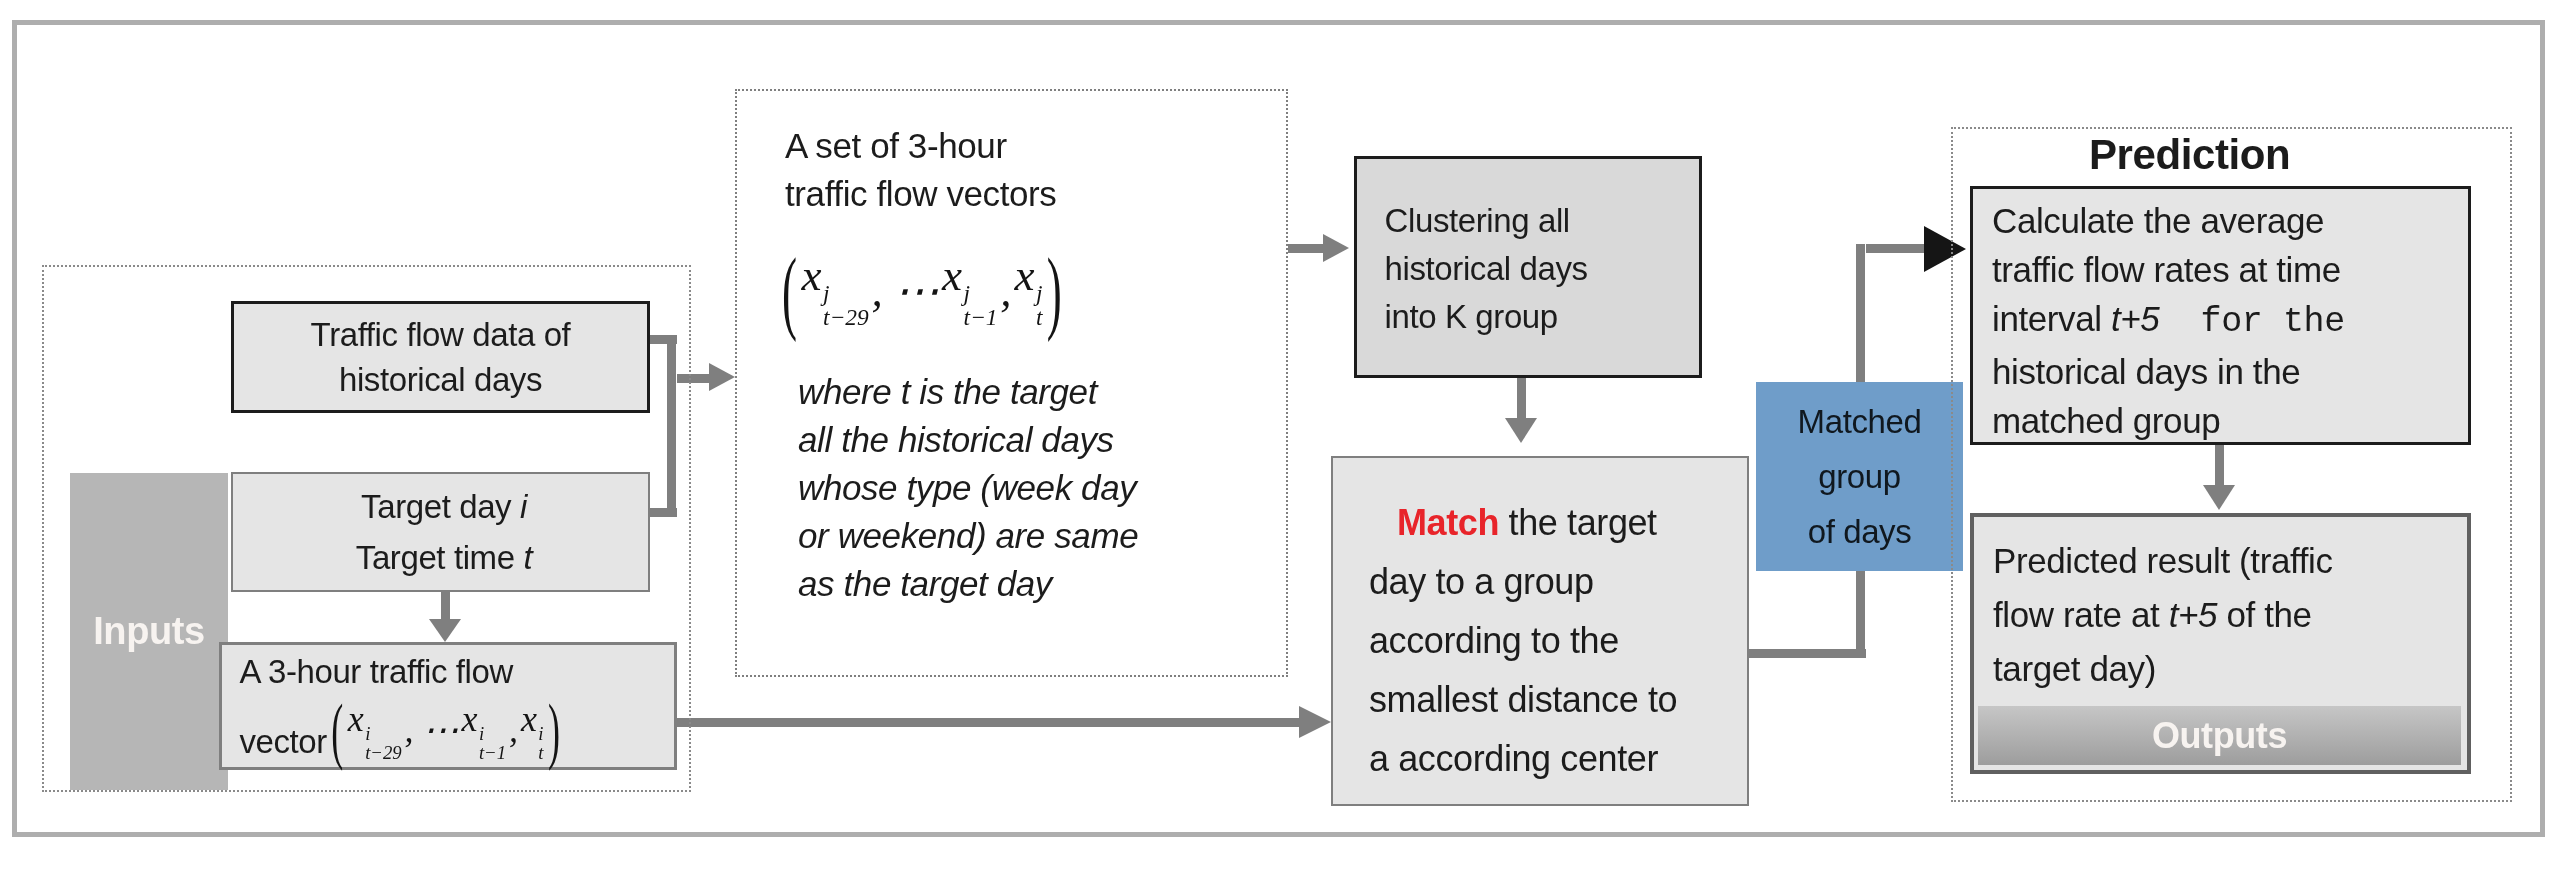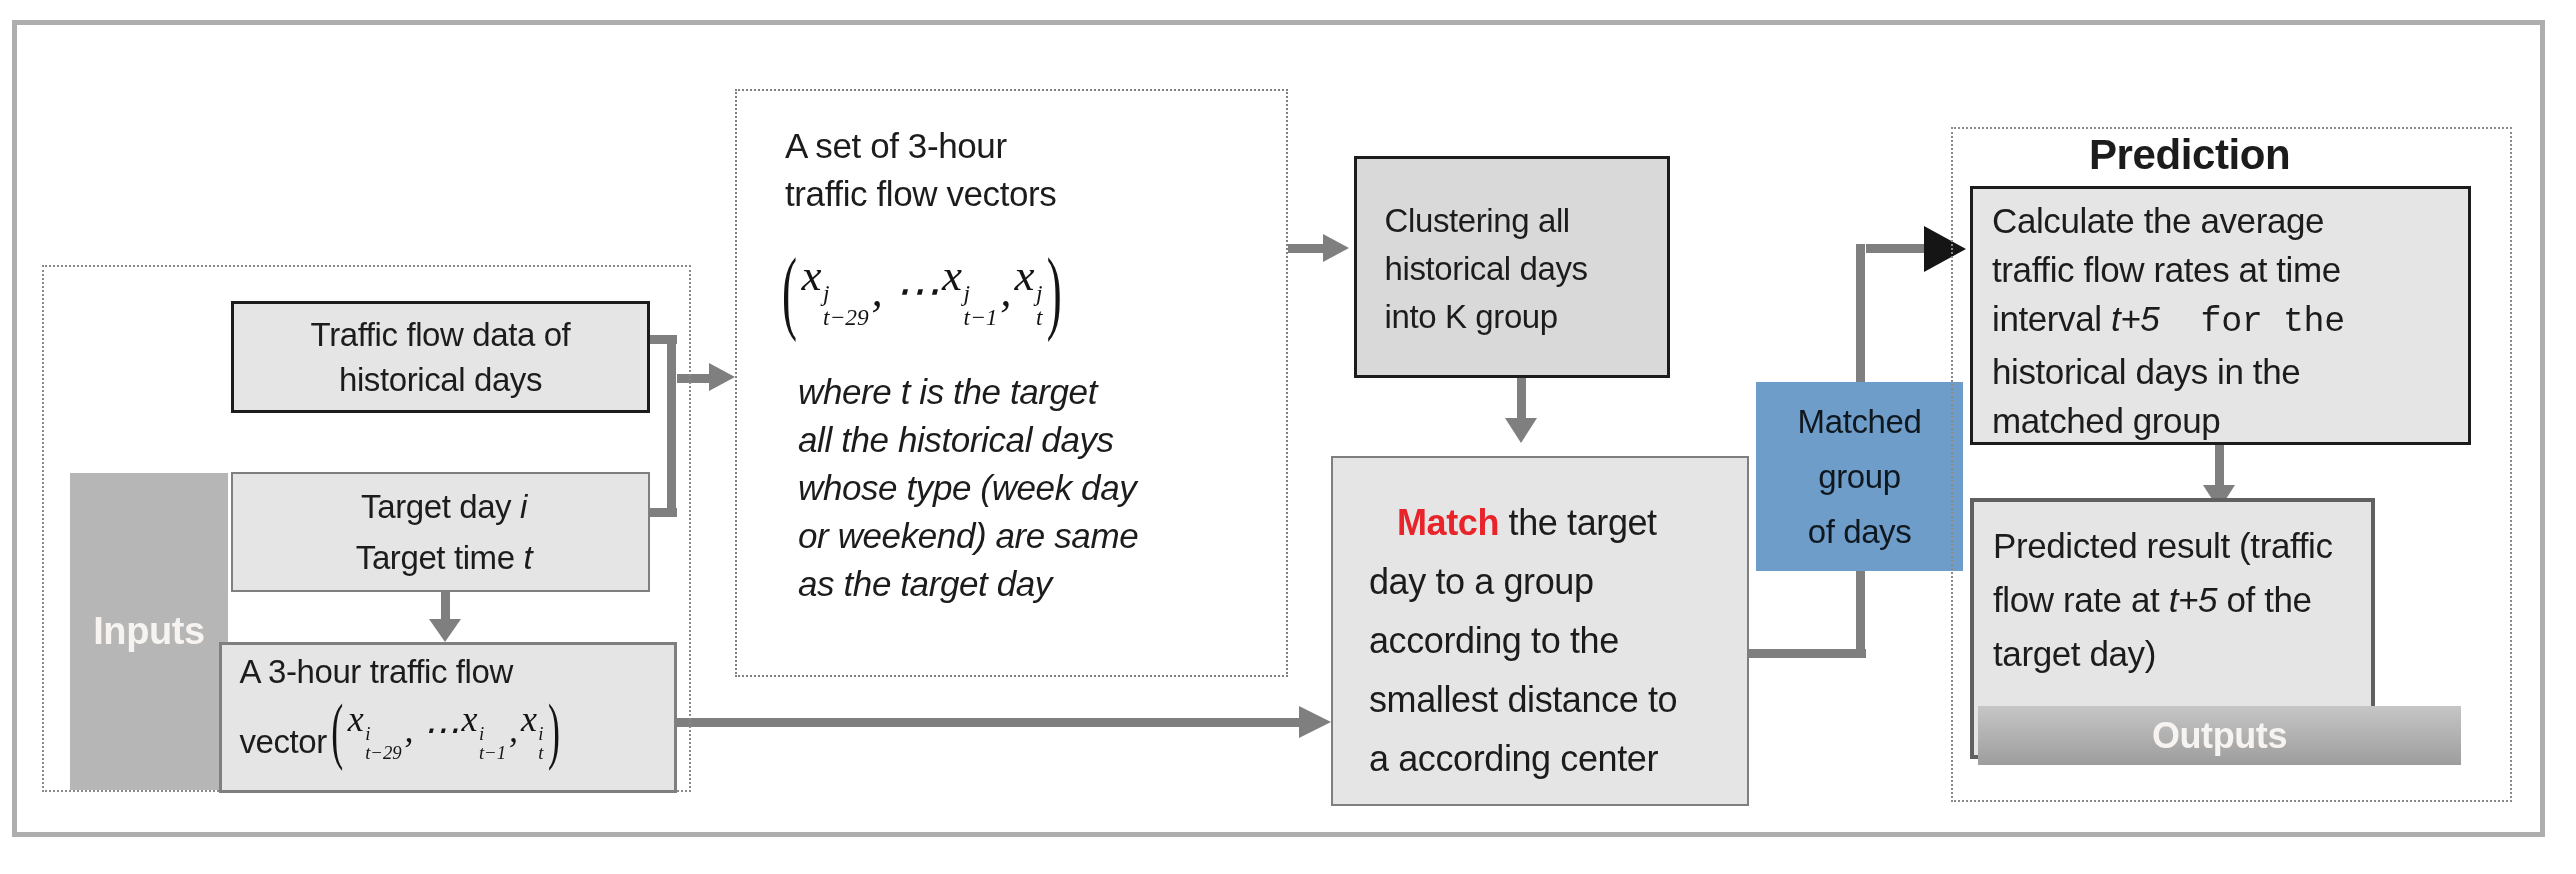--- a/index.html
+++ b/index.html
@@ -79,21 +79,21 @@
 
   <div class="abs node b-gray4 center-txt" style="left:231px; top:472px; width:419px; height:120px; font-size:33px; line-height:51px;">
     <div>
       <span>Target day </span><i>i</i>
     </div>
     <div>
       <span>Target time </span><i>t</i>
     </div>
   </div>
 
-  <div class="abs node b-gray5" style="left:219px; top:642px; width:458px; height:151px; padding:5.8px 0 0 17.4px; font-size:33px; line-height:42px;">
+  <div class="abs node b-gray5" style="left:219px; top:642px; width:458px; height:128px; padding:5.8px 0 0 17.4px; font-size:33px; line-height:42px;">
     <div>A 3-hour traffic flow</div>
     <div style="display:flex; align-items:flex-end; height:70px;">
       <span>vector</span>
       <span class="math math-inline">
           <span class="paren">(</span>
           <span class="mvar"><span class="mbase">x</span><span class="mss">
               <span class="msup">i</span>
               <span class="msub">t−29</span>
             </span></span>
           <span class="msep">, ⋯ </span>
@@ -134,21 +134,21 @@
       </div>
     <div style="font-style:italic; padding-left:13px;">
       <div>where t is the target</div>
       <div>all the historical days</div>
       <div>whose type (week day</div>
       <div>or weekend) are same</div>
       <div>as the target day</div>
     </div>
   </div>
 
-  <div class="abs b-black" style="left:1354px; top:156px; width:316px; height:222px; background:#d9d9d9; padding:38px 0 0 27.6px; font-size:33px; line-height:48px;">
+  <div class="abs b-black" style="left:1354px; top:156px; width:348px; height:222px; background:#d9d9d9; padding:38px 0 0 27.6px; font-size:33px; line-height:48px;">
     <div>Clustering all</div>
     <div>historical days</div>
     <div>into K group</div>
   </div>
 
   <div class="abs node b-gray4" style="left:1331px; top:456px; width:418px; height:350px; padding:35px 0 0 36px; font-size:36px; line-height:59px;">
     <div>
       <span style="color:#e8242a; font-weight:bold;margin-left:28px;">Match</span><span> the target</span>
     </div>
     <div>day to a group</div>
@@ -170,21 +170,21 @@
   <div class="abs node b-black" style="left:1970px; top:186px; width:501px; height:259px; padding:7.3px 0 0 19px; font-size:35px; line-height:49px;">
     <div>Calculate the average</div>
     <div>traffic flow rates at time</div>
     <div>
       <span>interval </span><i>t+5</i><span style="white-space:pre;font-family:Liberation Mono, monospace;">  for the</span>
     </div>
     <div>historical days in the</div>
     <div>matched group</div>
   </div>
 
-  <div class="abs node" style="left:1970px; top:498px; width:405px; height:261px; border:4.4px solid #606060; padding:17.4px 0 0 19px; font-size:35px; line-height:54px;">
+  <div class="abs node" style="left:1970px; top:513px; width:501px; height:261px; border:4.4px solid #606060; padding:17.4px 0 0 19px; font-size:35px; line-height:54px;">
     <div>Predicted result (traffic</div>
     <div>
       <span>flow rate at </span><i>t+5</i><span> of the</span>
     </div>
     <div>target day)</div>
   </div>
 
   <div class="abs center-txt" style="left:1978px; top:706px; width:483px; height:59px; background:linear-gradient(#c6c6c6,#9d9d9d);">
     <span style="font-size:36px; font-weight:bold; color:#f7f3f0;">Outputs</span>
   </div>

